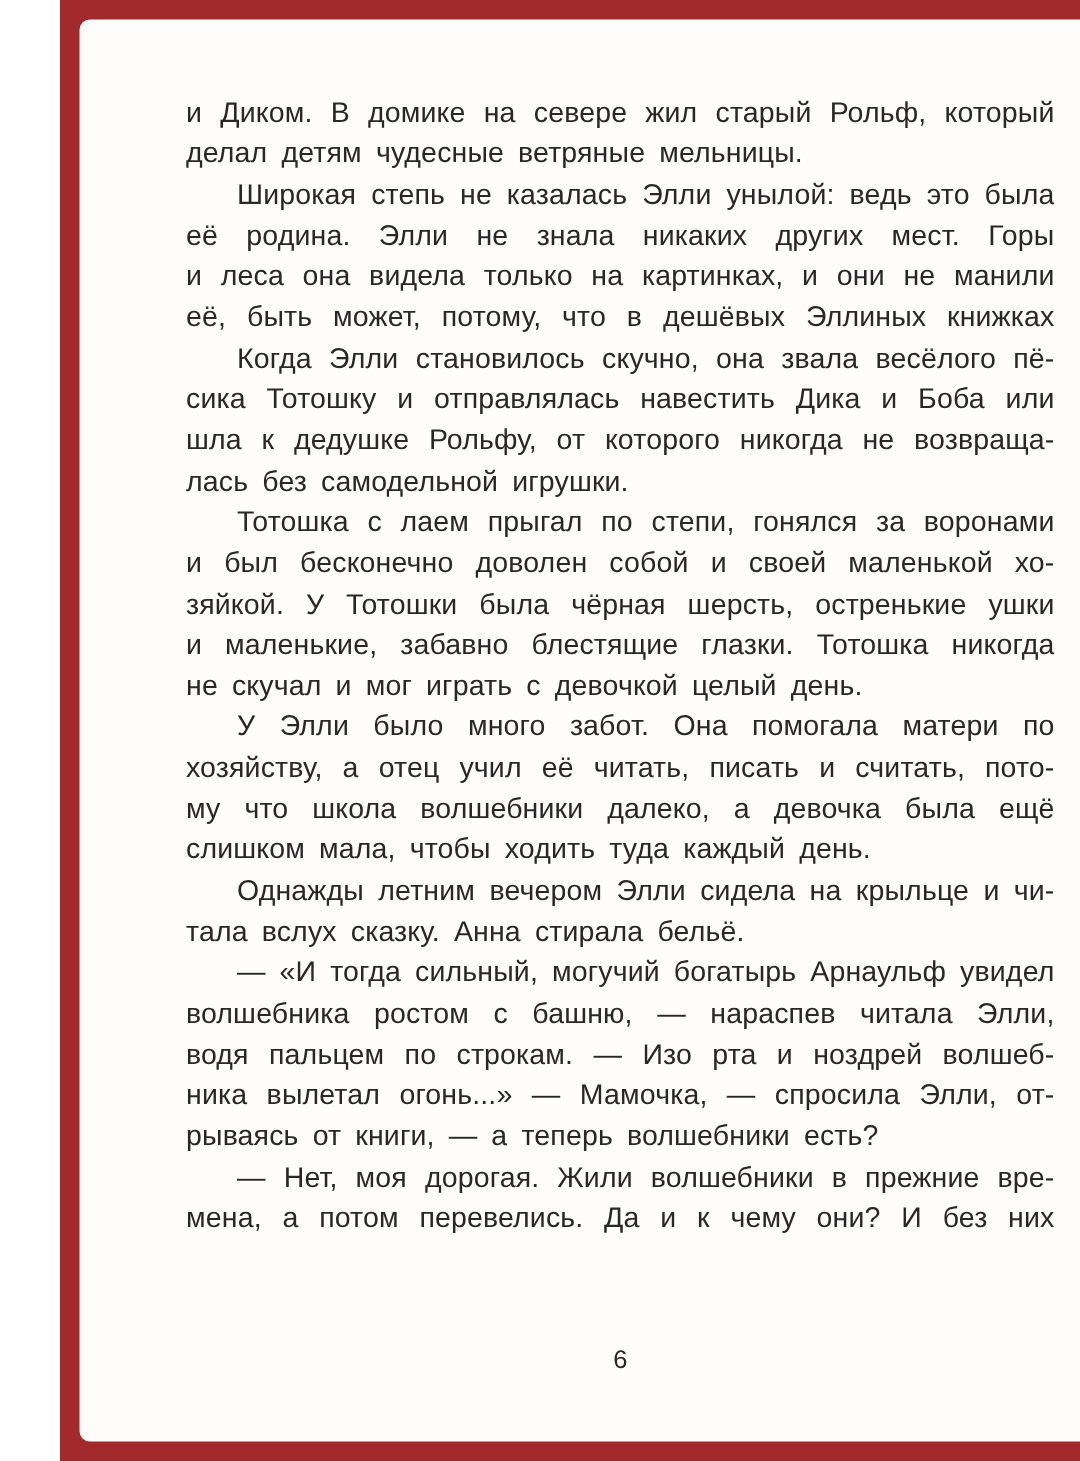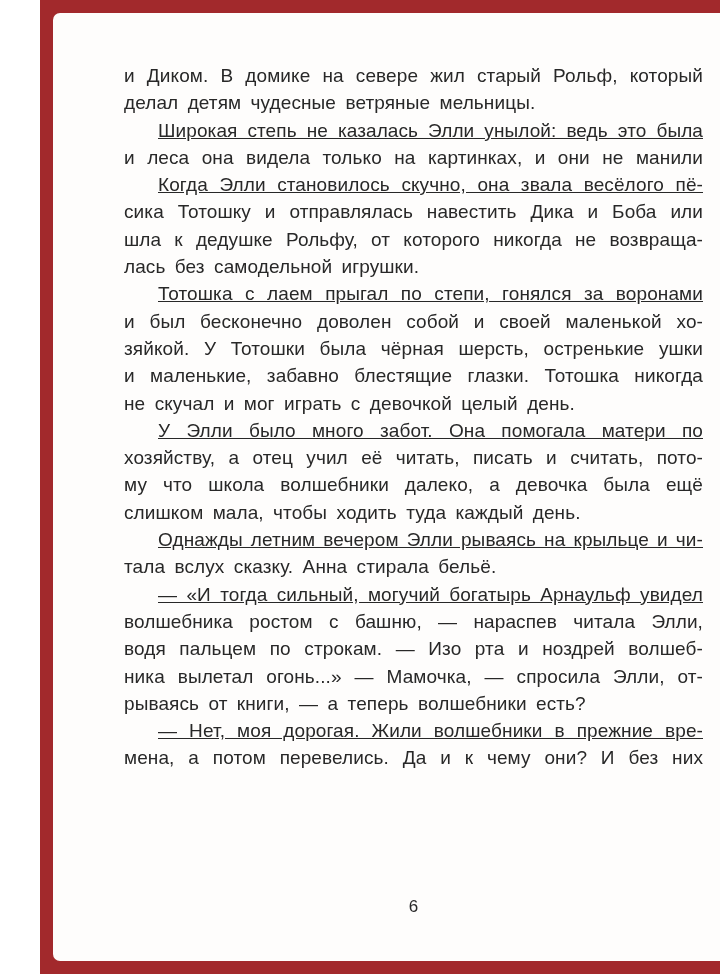--- a/index.html
+++ b/index.html
@@ -33,21 +33,21 @@
     font-size: 19px;
     line-height: 27.3px;
     letter-spacing: 0.1px;
   }
   .line {
     text-align: justify;
     text-align-last: justify;
     height: 27.3px;
     overflow: hidden;
   }
-  .line.indent { text-indent: 34px; text-decoration: underline; }
+  .line.indent { text-indent: 34px; }
   .line.endpara {
     text-align: right;
     text-align-last: left;
     word-spacing: 4px;
   }
   .page-number {
     position: absolute;
     left: 84px;
     top: 897px;
     width: 579px;
@@ -60,35 +60,37 @@
 </head>
 <body>
 
 <div class="stage">
   <div class="frame" style="background: rgb(162, 41, 44);"></div>
   <div class="paper"></div>
   <div class="text-block" style="color: rgb(40, 40, 40);">
       <div class="line">и Диком. В домике на севере жил старый Рольф, который</div>
       <div class="line endpara">делал детям чудесные ветряные мельницы.</div>
       <div class="line indent">Широкая степь не казалась Элли унылой: ведь это была</div>
+      <div class="line">её родина. Элли не знала никаких других мест. Горы</div>
       <div class="line">и леса она видела только на картинках, и они не манили</div>
+      <div class="line">её, быть может, потому, что в дешёвых Эллиных книжках</div>
       <div class="line indent">Когда Элли становилось скучно, она звала весёлого пё-</div>
       <div class="line">сика Тотошку и отправлялась навестить Дика и Боба или</div>
       <div class="line">шла к дедушке Рольфу, от которого никогда не возвраща-</div>
       <div class="line endpara">лась без самодельной игрушки.</div>
       <div class="line indent">Тотошка с лаем прыгал по степи, гонялся за воронами</div>
       <div class="line">и был бесконечно доволен собой и своей маленькой хо-</div>
       <div class="line">зяйкой. У Тотошки была чёрная шерсть, остренькие ушки</div>
       <div class="line">и маленькие, забавно блестящие глазки. Тотошка никогда</div>
       <div class="line endpara">не скучал и мог играть с девочкой целый день.</div>
       <div class="line indent">У Элли было много забот. Она помогала матери по</div>
       <div class="line">хозяйству, а отец учил её читать, писать и считать, пото-</div>
       <div class="line">му что школа волшебники далеко, а девочка была ещё</div>
       <div class="line endpara">слишком мала, чтобы ходить туда каждый день.</div>
-      <div class="line indent">Однажды летним вечером Элли рываясь на крыльце и чи-</div>
+      <div class="line indent">Однажды летним вечером Элли сидела на крыльце и чи-</div>
       <div class="line endpara">тала вслух сказку. Анна стирала бельё.</div>
       <div class="line indent">— «И тогда сильный, могучий богатырь Арнаульф увидел</div>
       <div class="line">волшебника ростом с башню, — нараспев читала Элли,</div>
       <div class="line">водя пальцем по строкам. — Изо рта и ноздрей волшеб-</div>
       <div class="line">ника вылетал огонь...» — Мамочка, — спросила Элли, от-</div>
       <div class="line endpara">рываясь от книги, — а теперь волшебники есть?</div>
       <div class="line indent">— Нет, моя дорогая. Жили волшебники в прежние вре-</div>
       <div class="line">мена, а потом перевелись. Да и к чему они? И без них</div>
     </div>
   <div class="page-number" style="color: rgb(40, 40, 40);">6</div>

